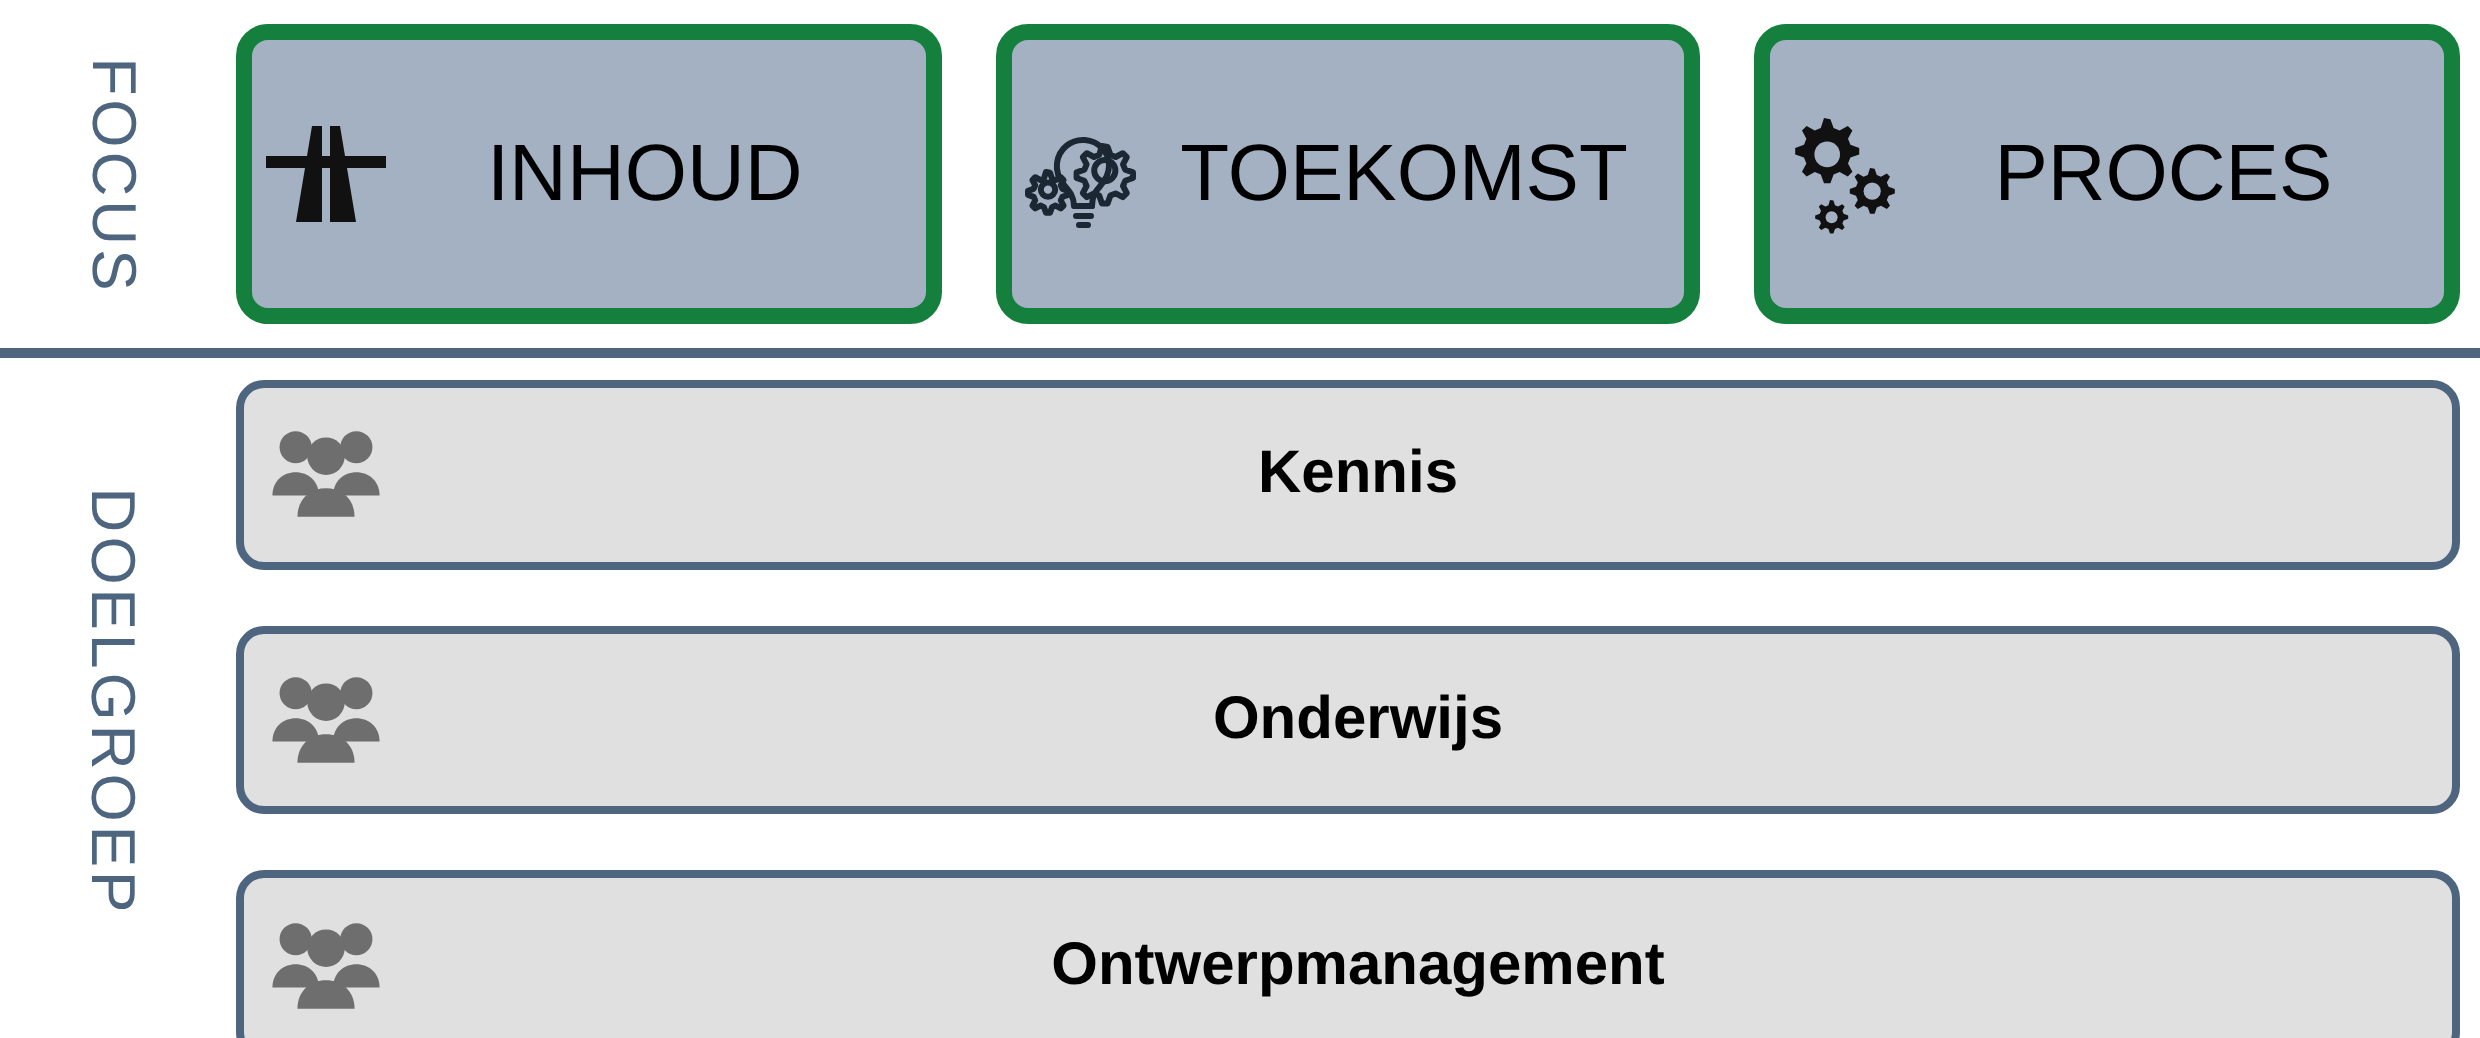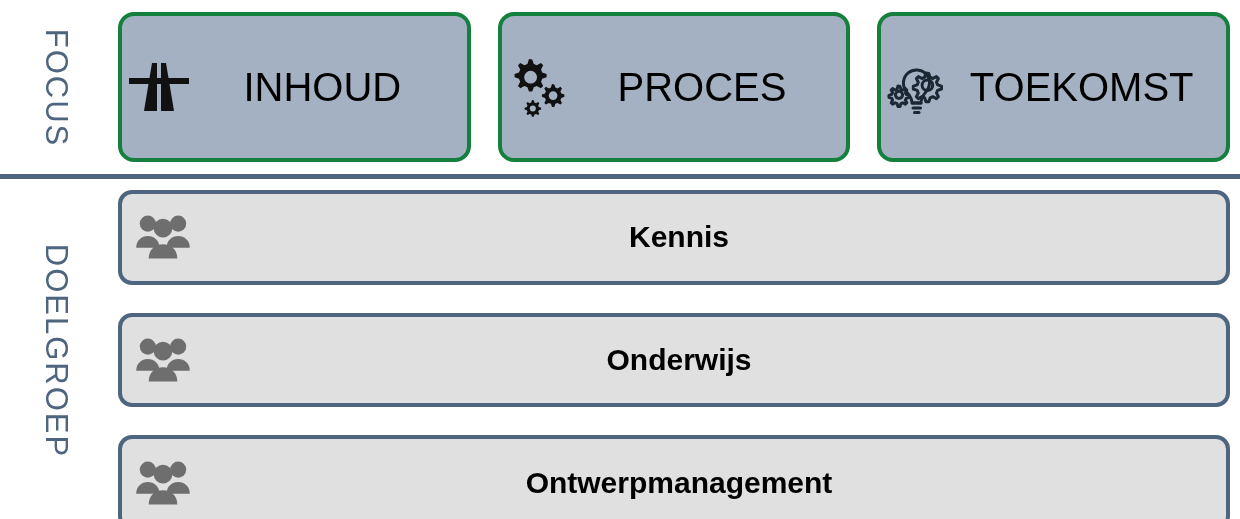--- a/index.html
+++ b/index.html
@@ -65,21 +65,21 @@
     left: 118px;
     top: 12px;
     width: 1112px;
     height: 150px;
     display: flex;
     gap: 27px;
   }
   .focus-card {
     flex: 1 1 0;
     background: #a3b1c2;
-    border: 4px solid #15803d;
+    border: 8px solid #15803d;
     border-radius: 16px;
     display: flex;
     align-items: center;
     box-sizing: border-box;
     position: relative;
   }
   .focus-icon {
     width: 74px;
     height: 74px;
     flex: 0 0 74px;
@@ -162,56 +162,56 @@
             <polygon points="34,8 39,8 47,56 34,56"></polygon>
           </g>
         </svg>
       </div>
       <div class="focus-label">INHOUD</div>
     </div>
 
     <div class="focus-card">
       <div class="focus-icon">
         <svg viewBox="0 0 64 64" width="64" height="64" aria-hidden="true">
-          <g fill="#111111">
-
-            <path d="M22 4l3.2 0.6 1.6 4.4 3.0 1.2 4.1-2.2 2.3 2.3-2.2 4.1 1.2 3.0 4.4 1.6 0 3.2 -4.4 1.6 -1.2 3.0 2.2 4.1 -2.3 2.3 -4.1-2.2 -3.0 1.2 -1.6 4.4 -3.2 0 -1.6-4.4 -3.0-1.2 -4.1 2.2 -2.3-2.3 2.2-4.1 -1.2-3.0 -4.4-1.6 0-3.2 4.4-1.6 1.2-3.0 -2.2-4.1 2.3-2.3 4.1 2.2 3.0-1.2z"></path>
-            <circle cx="23.6" cy="22.2" r="6.4" fill="#a3b1c2"></circle>
-
-            <path d="M45 29l2.3 0.4 1.1 3.1 2.1 0.9 2.9-1.6 1.6 1.6 -1.6 2.9 0.9 2.1 3.1 1.1 0 2.3 -3.1 1.1 -0.9 2.1 1.6 2.9 -1.6 1.6 -2.9-1.6 -2.1 0.9 -1.1 3.1 -2.3 0 -1.1-3.1 -2.1-0.9 -2.9 1.6 -1.6-1.6 1.6-2.9 -0.9-2.1 -3.1-1.1 0-2.3 3.1-1.1 0.9-2.1 -1.6-2.9 1.6-1.6 2.9 1.6 2.1-0.9z"></path>
-            <circle cx="46.1" cy="40.6" r="4.3" fill="#a3b1c2"></circle>
-
-            <path d="M25 45l1.7 0.3 0.8 2.3 1.5 0.6 2.1-1.1 1.2 1.2 -1.1 2.1 0.6 1.5 2.3 0.8 0 1.7 -2.3 0.8 -0.6 1.5 1.1 2.1 -1.2 1.2 -2.1-1.1 -1.5 0.6 -0.8 2.3 -1.7 0 -0.8-2.3 -1.5-0.6 -2.1 1.1 -1.2-1.2 1.1-2.1 -0.6-1.5 -2.3-0.8 0-1.7 2.3-0.8 0.6-1.5 -1.1-2.1 1.2-1.2 2.1 1.1 1.5-0.6z"></path>
-            <circle cx="25.8" cy="53.6" r="3.0" fill="#a3b1c2"></circle>
-          </g>
-        </svg>
-      </div>
-      <div class="focus-label">PROCES</div>
+          <g fill="none" stroke="#1b2733" stroke-width="3" stroke-linejoin="round" stroke-linecap="round">
+
+            <path d="M26 48c0-5-2.5-7.5-5-10.5C18.2 34 17 30.5 17.5 26.5 18.4 19.5 24.4 14.5 31.5 15c6.8 0.5 12 6 12 12.7 0 4-1.6 7-4.3 10.2-2.4 2.8-4.2 5.1-4.2 10.1z"></path>
+
+            <path d="M26.5 48h8.5"></path>
+            <path d="M27 53h7.5"></path>
+            <path d="M28.5 57.5h4.5"></path>
+
+            <path d="M40 18l2.8 0.5 1.4 3.9 2.6 1.1 3.6-1.9 2.0 2.0 -1.9 3.6 1.1 2.6 3.9 1.4 0 2.8 -3.9 1.4 -1.1 2.6 1.9 3.6 -2.0 2.0 -3.6-1.9 -2.6 1.1 -1.4 3.9 -2.8 0 -1.4-3.9 -2.6-1.1 -3.6 1.9 -2.0-2.0 1.9-3.6 -1.1-2.6 -3.9-1.4 0-2.8 3.9-1.4 1.1-2.6 -1.9-3.6 2.0-2.0 3.6 1.9 2.6-1.1z"></path>
+            <circle cx="41.4" cy="30.3" r="5.3"></circle>
+
+            <path d="M12 31l2.0 0.4 1.0 2.8 1.8 0.8 2.6-1.4 1.4 1.4 -1.4 2.6 0.8 1.8 2.8 1.0 0 2.0 -2.8 1.0 -0.8 1.8 1.4 2.6 -1.4 1.4 -2.6-1.4 -1.8 0.8 -1.0 2.8 -2.0 0 -1.0-2.8 -1.8-0.8 -2.6 1.4 -1.4-1.4 1.4-2.6 -0.8-1.8 -2.8-1.0 0-2.0 2.8-1.0 0.8-1.8 -1.4-2.6 1.4-1.4 2.6 1.4 1.8-0.8z"></path>
+            <circle cx="13.0" cy="39.8" r="3.6"></circle>
+          </g>
+        </svg>
+      </div>
+      <div class="focus-label">TOEKOMST</div>
     </div>
 
     <div class="focus-card">
       <div class="focus-icon">
         <svg viewBox="0 0 64 64" width="64" height="64" aria-hidden="true">
-          <g fill="none" stroke="#1b2733" stroke-width="3" stroke-linejoin="round" stroke-linecap="round">
-
-            <path d="M26 48c0-5-2.5-7.5-5-10.5C18.2 34 17 30.5 17.5 26.5 18.4 19.5 24.4 14.5 31.5 15c6.8 0.5 12 6 12 12.7 0 4-1.6 7-4.3 10.2-2.4 2.8-4.2 5.1-4.2 10.1z"></path>
-
-            <path d="M26.5 48h8.5"></path>
-            <path d="M27 53h7.5"></path>
-            <path d="M28.5 57.5h4.5"></path>
-
-            <path d="M40 18l2.8 0.5 1.4 3.9 2.6 1.1 3.6-1.9 2.0 2.0 -1.9 3.6 1.1 2.6 3.9 1.4 0 2.8 -3.9 1.4 -1.1 2.6 1.9 3.6 -2.0 2.0 -3.6-1.9 -2.6 1.1 -1.4 3.9 -2.8 0 -1.4-3.9 -2.6-1.1 -3.6 1.9 -2.0-2.0 1.9-3.6 -1.1-2.6 -3.9-1.4 0-2.8 3.9-1.4 1.1-2.6 -1.9-3.6 2.0-2.0 3.6 1.9 2.6-1.1z"></path>
-            <circle cx="41.4" cy="30.3" r="5.3"></circle>
-
-            <path d="M12 31l2.0 0.4 1.0 2.8 1.8 0.8 2.6-1.4 1.4 1.4 -1.4 2.6 0.8 1.8 2.8 1.0 0 2.0 -2.8 1.0 -0.8 1.8 1.4 2.6 -1.4 1.4 -2.6-1.4 -1.8 0.8 -1.0 2.8 -2.0 0 -1.0-2.8 -1.8-0.8 -2.6 1.4 -1.4-1.4 1.4-2.6 -0.8-1.8 -2.8-1.0 0-2.0 2.8-1.0 0.8-1.8 -1.4-2.6 1.4-1.4 2.6 1.4 1.8-0.8z"></path>
-            <circle cx="13.0" cy="39.8" r="3.6"></circle>
-          </g>
-        </svg>
-      </div>
-      <div class="focus-label">TOEKOMST</div>
+          <g fill="#111111">
+
+            <path d="M22 4l3.2 0.6 1.6 4.4 3.0 1.2 4.1-2.2 2.3 2.3-2.2 4.1 1.2 3.0 4.4 1.6 0 3.2 -4.4 1.6 -1.2 3.0 2.2 4.1 -2.3 2.3 -4.1-2.2 -3.0 1.2 -1.6 4.4 -3.2 0 -1.6-4.4 -3.0-1.2 -4.1 2.2 -2.3-2.3 2.2-4.1 -1.2-3.0 -4.4-1.6 0-3.2 4.4-1.6 1.2-3.0 -2.2-4.1 2.3-2.3 4.1 2.2 3.0-1.2z"></path>
+            <circle cx="23.6" cy="22.2" r="6.4" fill="#a3b1c2"></circle>
+
+            <path d="M45 29l2.3 0.4 1.1 3.1 2.1 0.9 2.9-1.6 1.6 1.6 -1.6 2.9 0.9 2.1 3.1 1.1 0 2.3 -3.1 1.1 -0.9 2.1 1.6 2.9 -1.6 1.6 -2.9-1.6 -2.1 0.9 -1.1 3.1 -2.3 0 -1.1-3.1 -2.1-0.9 -2.9 1.6 -1.6-1.6 1.6-2.9 -0.9-2.1 -3.1-1.1 0-2.3 3.1-1.1 0.9-2.1 -1.6-2.9 1.6-1.6 2.9 1.6 2.1-0.9z"></path>
+            <circle cx="46.1" cy="40.6" r="4.3" fill="#a3b1c2"></circle>
+
+            <path d="M25 45l1.7 0.3 0.8 2.3 1.5 0.6 2.1-1.1 1.2 1.2 -1.1 2.1 0.6 1.5 2.3 0.8 0 1.7 -2.3 0.8 -0.6 1.5 1.1 2.1 -1.2 1.2 -2.1-1.1 -1.5 0.6 -0.8 2.3 -1.7 0 -0.8-2.3 -1.5-0.6 -2.1 1.1 -1.2-1.2 1.1-2.1 -0.6-1.5 -2.3-0.8 0-1.7 2.3-0.8 0.6-1.5 -1.1-2.1 1.2-1.2 2.1 1.1 1.5-0.6z"></path>
+            <circle cx="25.8" cy="53.6" r="3.0" fill="#a3b1c2"></circle>
+          </g>
+        </svg>
+      </div>
+      <div class="focus-label">PROCES</div>
     </div>
 
   </div>
 
   <div id="doelgroep-rows">
 
     <div class="group-row">
       <div class="group-icon">
         <svg viewBox="0 0 64 56" width="58" height="50" aria-hidden="true">
           <g fill="#6e6e6e">

